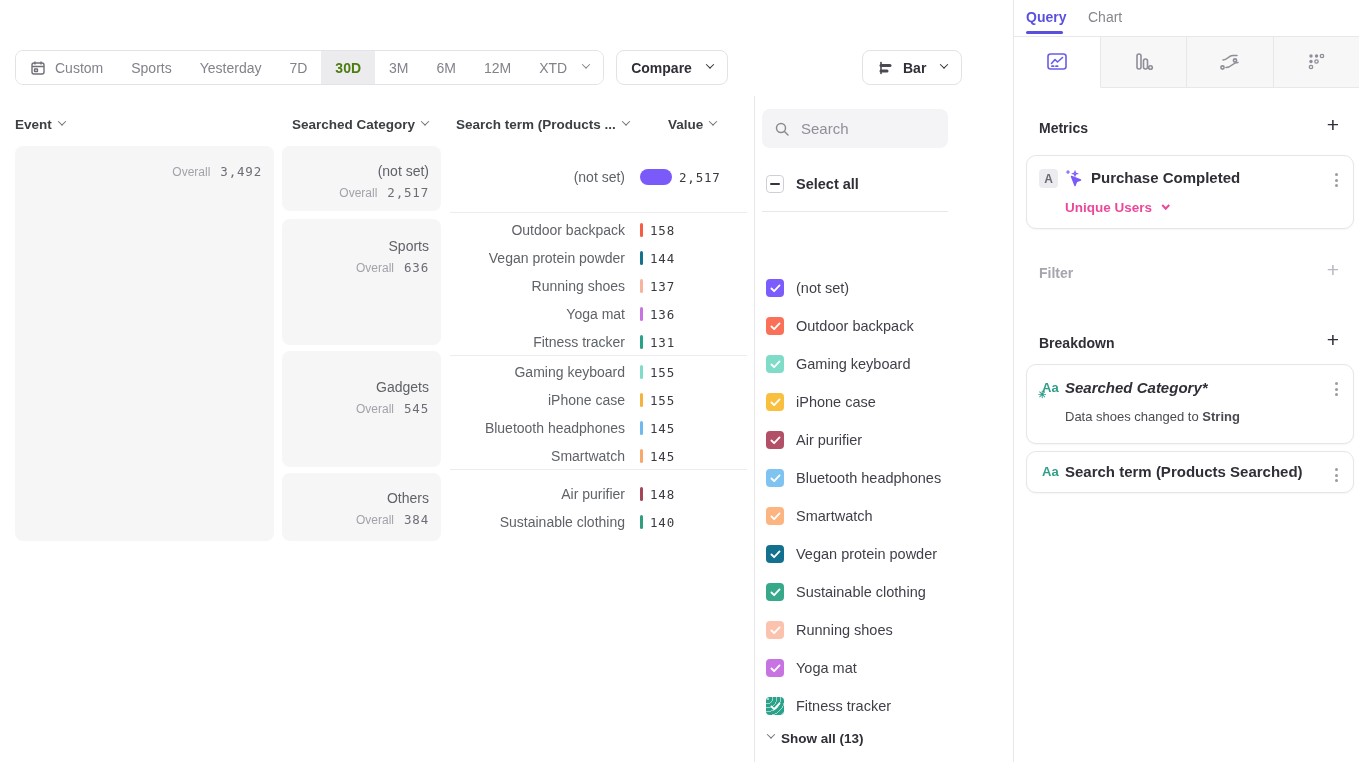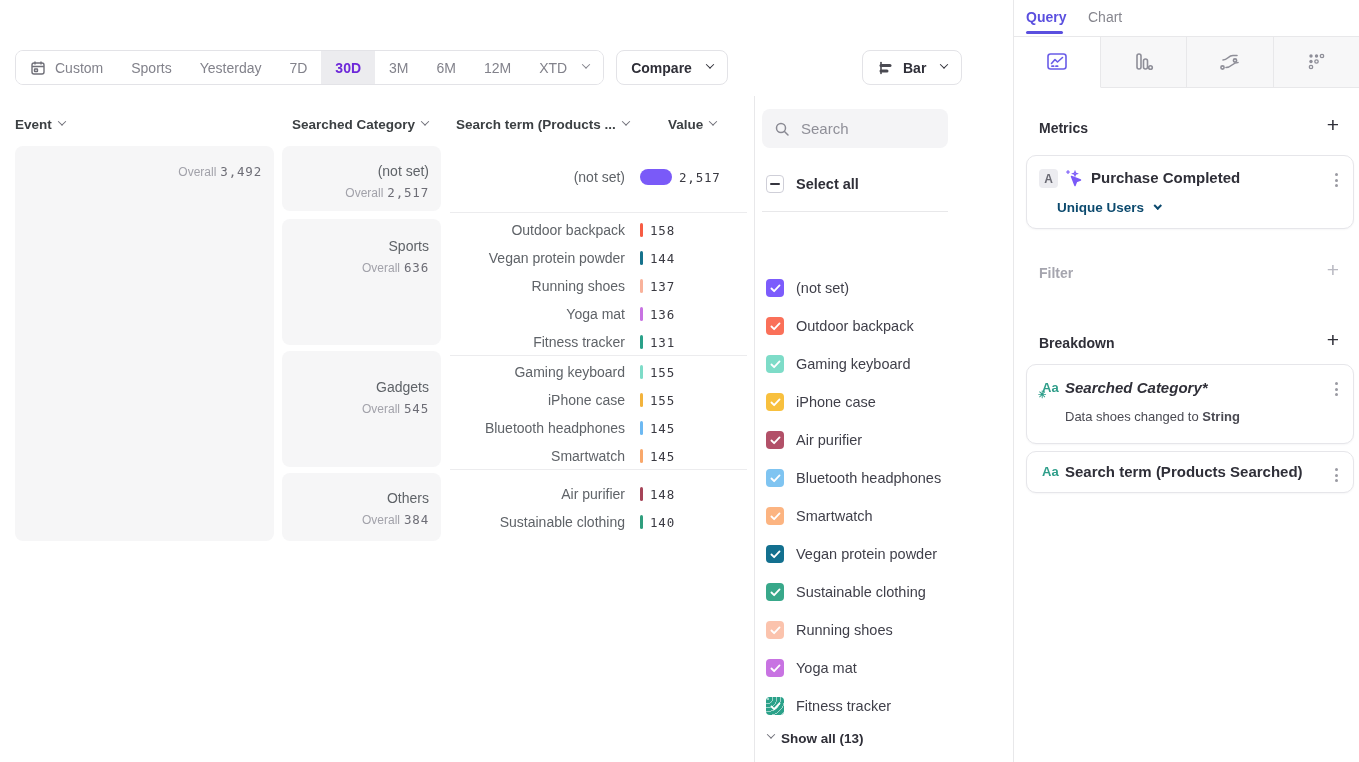--- a/index.html
+++ b/index.html
@@ -14,40 +14,40 @@
         margin-left:7px;vertical-align:middle;position:relative;top:-2px;}
   .kebab{display:flex;flex-direction:column;gap:2.5px;cursor:pointer;padding:3px;}
   .kebab i{width:3px;height:3px;border-radius:50%;background:#9a9aa2;}
 
   
   .toolbar{position:absolute;left:15px;top:50px;display:flex;gap:12px;align-items:stretch;}
   .seg{display:flex;border:1px solid #e3e3e7;border-radius:8px;height:35px;overflow:hidden;background:#fff;}
   .seg-item{display:flex;align-items:center;gap:9px;padding:0 14px;border:none;background:#fff;
             font-family:inherit;font-size:14px;color:#82828b;cursor:pointer;border-left:1px solid #ececf0;}
   .seg-item:first-child{border-left:none;}
-  .seg-item.selected{background:#ececef;color:#6d28d9;font-weight:700;align-items:center;}
+  .seg-item.selected{background:#ececef;color:#4d7c0f;font-weight:700;align-items:center;}
   .cal-icon,.chev-opt{display:none;}
   .cal-icon.visible{display:inline-flex;color:#6f6f78;}
   .chev-opt.visible{display:inline-block;}
   .btn{display:flex;align-items:center;gap:8px;height:35px;padding:0 14px;border:1px solid #e3e3e7;
        border-radius:8px;background:#fff;font-family:inherit;font-size:14px;font-weight:600;color:#2f2f38;cursor:pointer;}
   .btn .chev{color:#2f2f38;}
   .bar-btn{position:absolute;left:862px;top:50px;}
 
   
   .col-head{position:absolute;top:117px;font-size:13.5px;font-weight:600;color:#3c4043;cursor:pointer;}
   .col-head .chev{color:#6f6f78;}
   .head-event{left:15px;width:247px;}
   .head-cat{left:292px;} .head-term{left:456px;} .head-value{left:668px;}
 
   .gbox{position:absolute;background:#f6f6f7;border-radius:8px;display:flex;flex-direction:column;
         align-items:flex-end;padding-right:12px;}
   .event-box{left:15px;top:146px;width:259px;height:395px;padding-top:14px;}
   .gbox .g-name{font-size:14px;color:#5f6368;line-height:1.35;}
-  .g-overall{margin-top:4px;display:flex;align-items:baseline;gap:4px;}
+  .g-overall{margin-top:4px;display:flex;align-items:baseline;gap:10px;}
   .g-overall .lab{font-size:12px;color:#a2a2aa;}
   .g-overall .num{font-size:12.5px;color:#6d6d76;letter-spacing:0.8px;}
   .cat1{left:282px;top:146px;width:159px;height:65px;padding-top:16px;}
   .cat2{left:282px;top:219px;width:159px;height:126px;padding-top:18px;}
   .cat3{left:282px;top:351px;width:159px;height:116px;padding-top:27px;}
   .cat4{left:282px;top:473px;width:159px;height:68px;padding-top:16px;}
 
   .rows{position:absolute;left:450px;width:297px;}
   .r1{top:163px;} .r2{top:216px;} .r3{top:358px;} .r4{top:480px;}
   .trow{height:28px;display:flex;align-items:center;}
@@ -105,21 +105,21 @@
 
   .card{position:absolute;left:1026px;width:328px;background:#fff;border:1px solid #e6e6ea;border-radius:10px;
         box-shadow:0 1px 2px rgba(20,20,40,0.04);}
   .m-card{top:155px;height:74px;}
   .badge-a{position:absolute;left:12px;top:13px;width:19px;height:19px;background:#ececf0;border-radius:4px;
            display:flex;align-items:center;justify-content:center;font-size:12px;font-weight:600;color:#6a6a73;}
   .m-icon{position:absolute;left:38px;top:13px;width:18px;height:18px;color:#7a5af8;}
   .card-title{position:absolute;top:13px;font-size:15px;font-weight:600;color:#2f2f38;white-space:nowrap;}
   .m-card .card-title{left:64px;}
   .card .kebab{position:absolute;right:12px;top:14px;}
-  .agg-row{position:absolute;left:30px;top:44px;font-size:13.5px;font-weight:700;color:#0c4a6e;cursor:pointer;}
+  .agg-row{position:absolute;left:38px;top:44px;font-size:13.5px;font-weight:700;color:#ec4899;cursor:pointer;}
   .agg-row .chev{border-width:2px;width:5.5px;height:5.5px;}
 
   .b-card1{top:364px;height:80px;}
   .b-card2{top:451px;height:42px;}
   .aa-icon{position:absolute;left:15px;font-size:13px;font-weight:700;color:#2f9e8a;}
   .aa-icon .star{position:absolute;left:-4px;bottom:-5px;font-size:10px;}
   .b-card1 .aa-icon{top:15px;} .b-card1 .card-title{left:38px;top:14px;font-style:italic;}
   .b-card1 .note{position:absolute;left:38px;top:44px;font-size:13px;color:#4a4a52;}
   .b-card1 .note b{font-weight:700;}
   .b-card2 .aa-icon{top:12px;} .b-card2 .card-title{left:38px;top:11px;}

